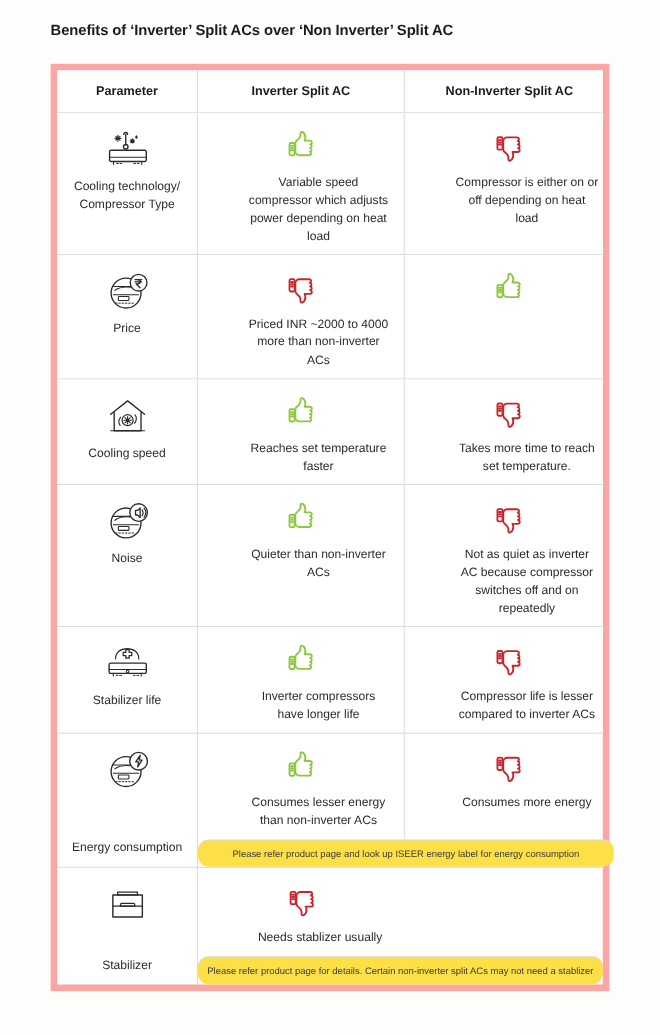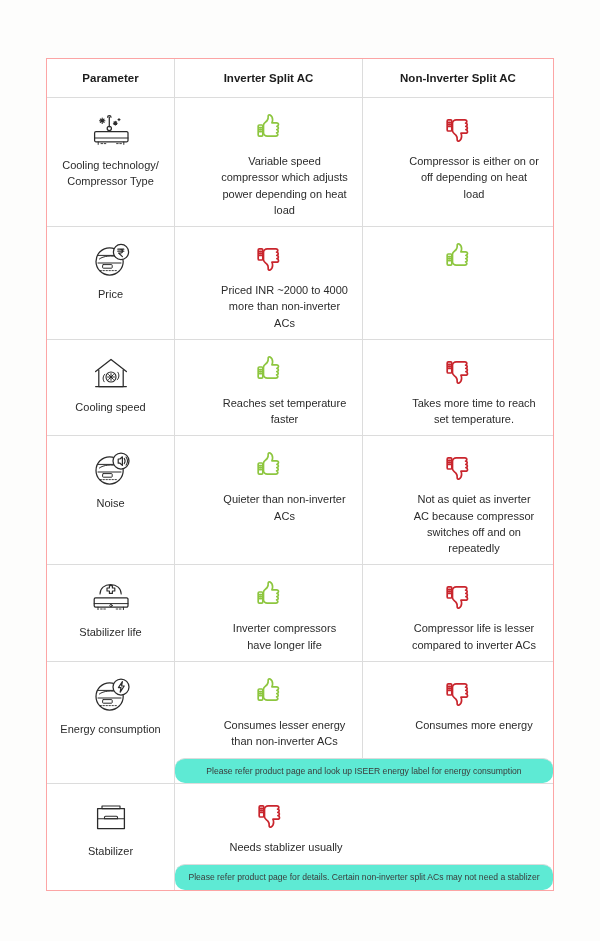--- a/index.html
+++ b/index.html
@@ -28,21 +28,21 @@
     font-weight: bold;
     color: #1c1c1c;
     letter-spacing: -0.1px;
   }
 
   .table {
     position: absolute;
     left: 46px;
     top: 58px;
     width: 508px;
-    border: 1px solid #fca5a5;
+    border: 6px solid #fca5a5;
     background: #ffffff;
   }
 
   .row {
     display: flex;
     border-bottom: 1px solid #dcdcdc;
     background: #ffffff;
   }
   .row:last-child { border-bottom: none; }
 
@@ -128,46 +128,48 @@
 
   .split {
     display: flex;
   }
   .split .col-param {
     border-right: 1px solid #dcdcdc;
     display: flex;
     flex-direction: column;
     align-items: center;
     padding: 12px 10px 8px;
+    justify-content: space-between;
   }
   .split .rightside {
     flex: 1 1 auto;
     display: flex;
     flex-direction: column;
   }
   .split .upper {
     display: flex;
     flex: 1 1 auto;
   }
   .note {
-    background: #5eead4;
+    background: #fde047;
     border-top: 1px solid #dcdcdc;
     font-size: 8.6px;
     color: #3a3a3a;
     text-align: center;
     padding: 6px 8px;
     line-height: 1.5;
     border-radius: 10px;
   }
 </style>
 </head>
 <body>
 
 <div class="page">
 
+  <div class="title">Benefits of ‘Inverter’ Split ACs over ‘Non Inverter’ Split AC</div>
 
   <div class="table">
 
     <div class="row header">
       <div class="cell col-param">
         <span class="htext">Parameter</span>
       </div>
       <div class="cell col-inv">
         <span class="htext">Inverter Split AC</span>
       </div>

